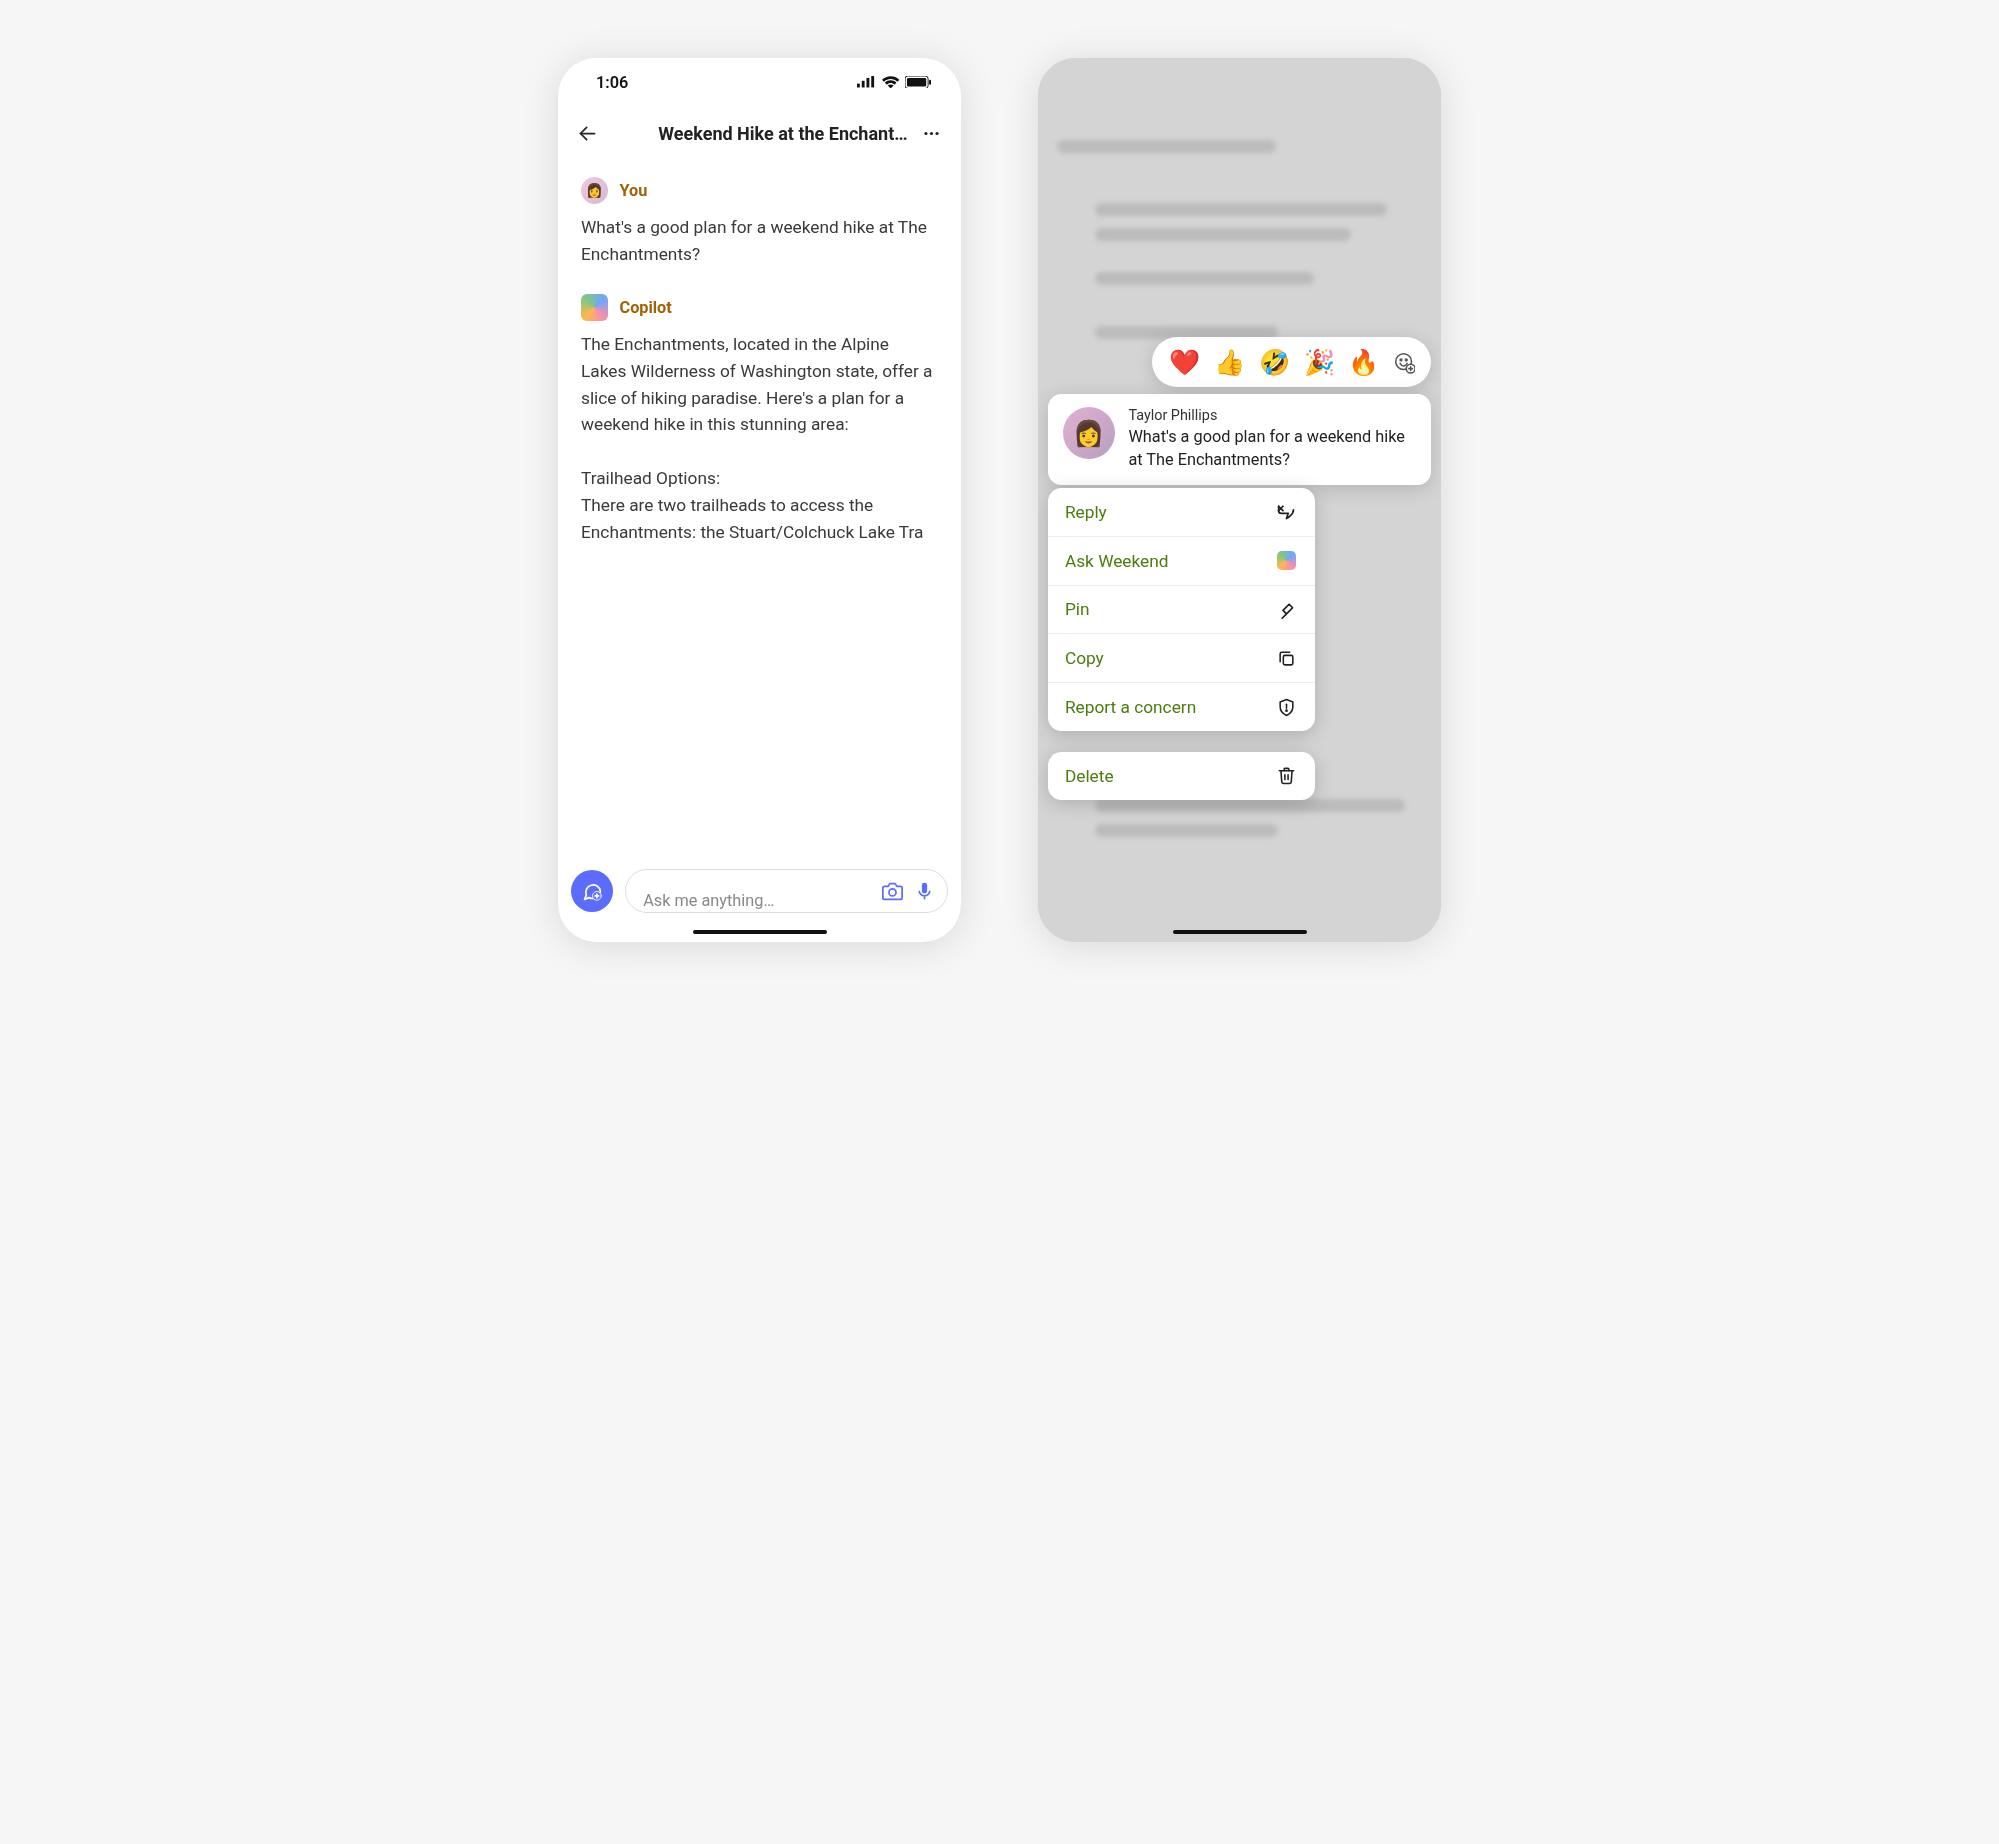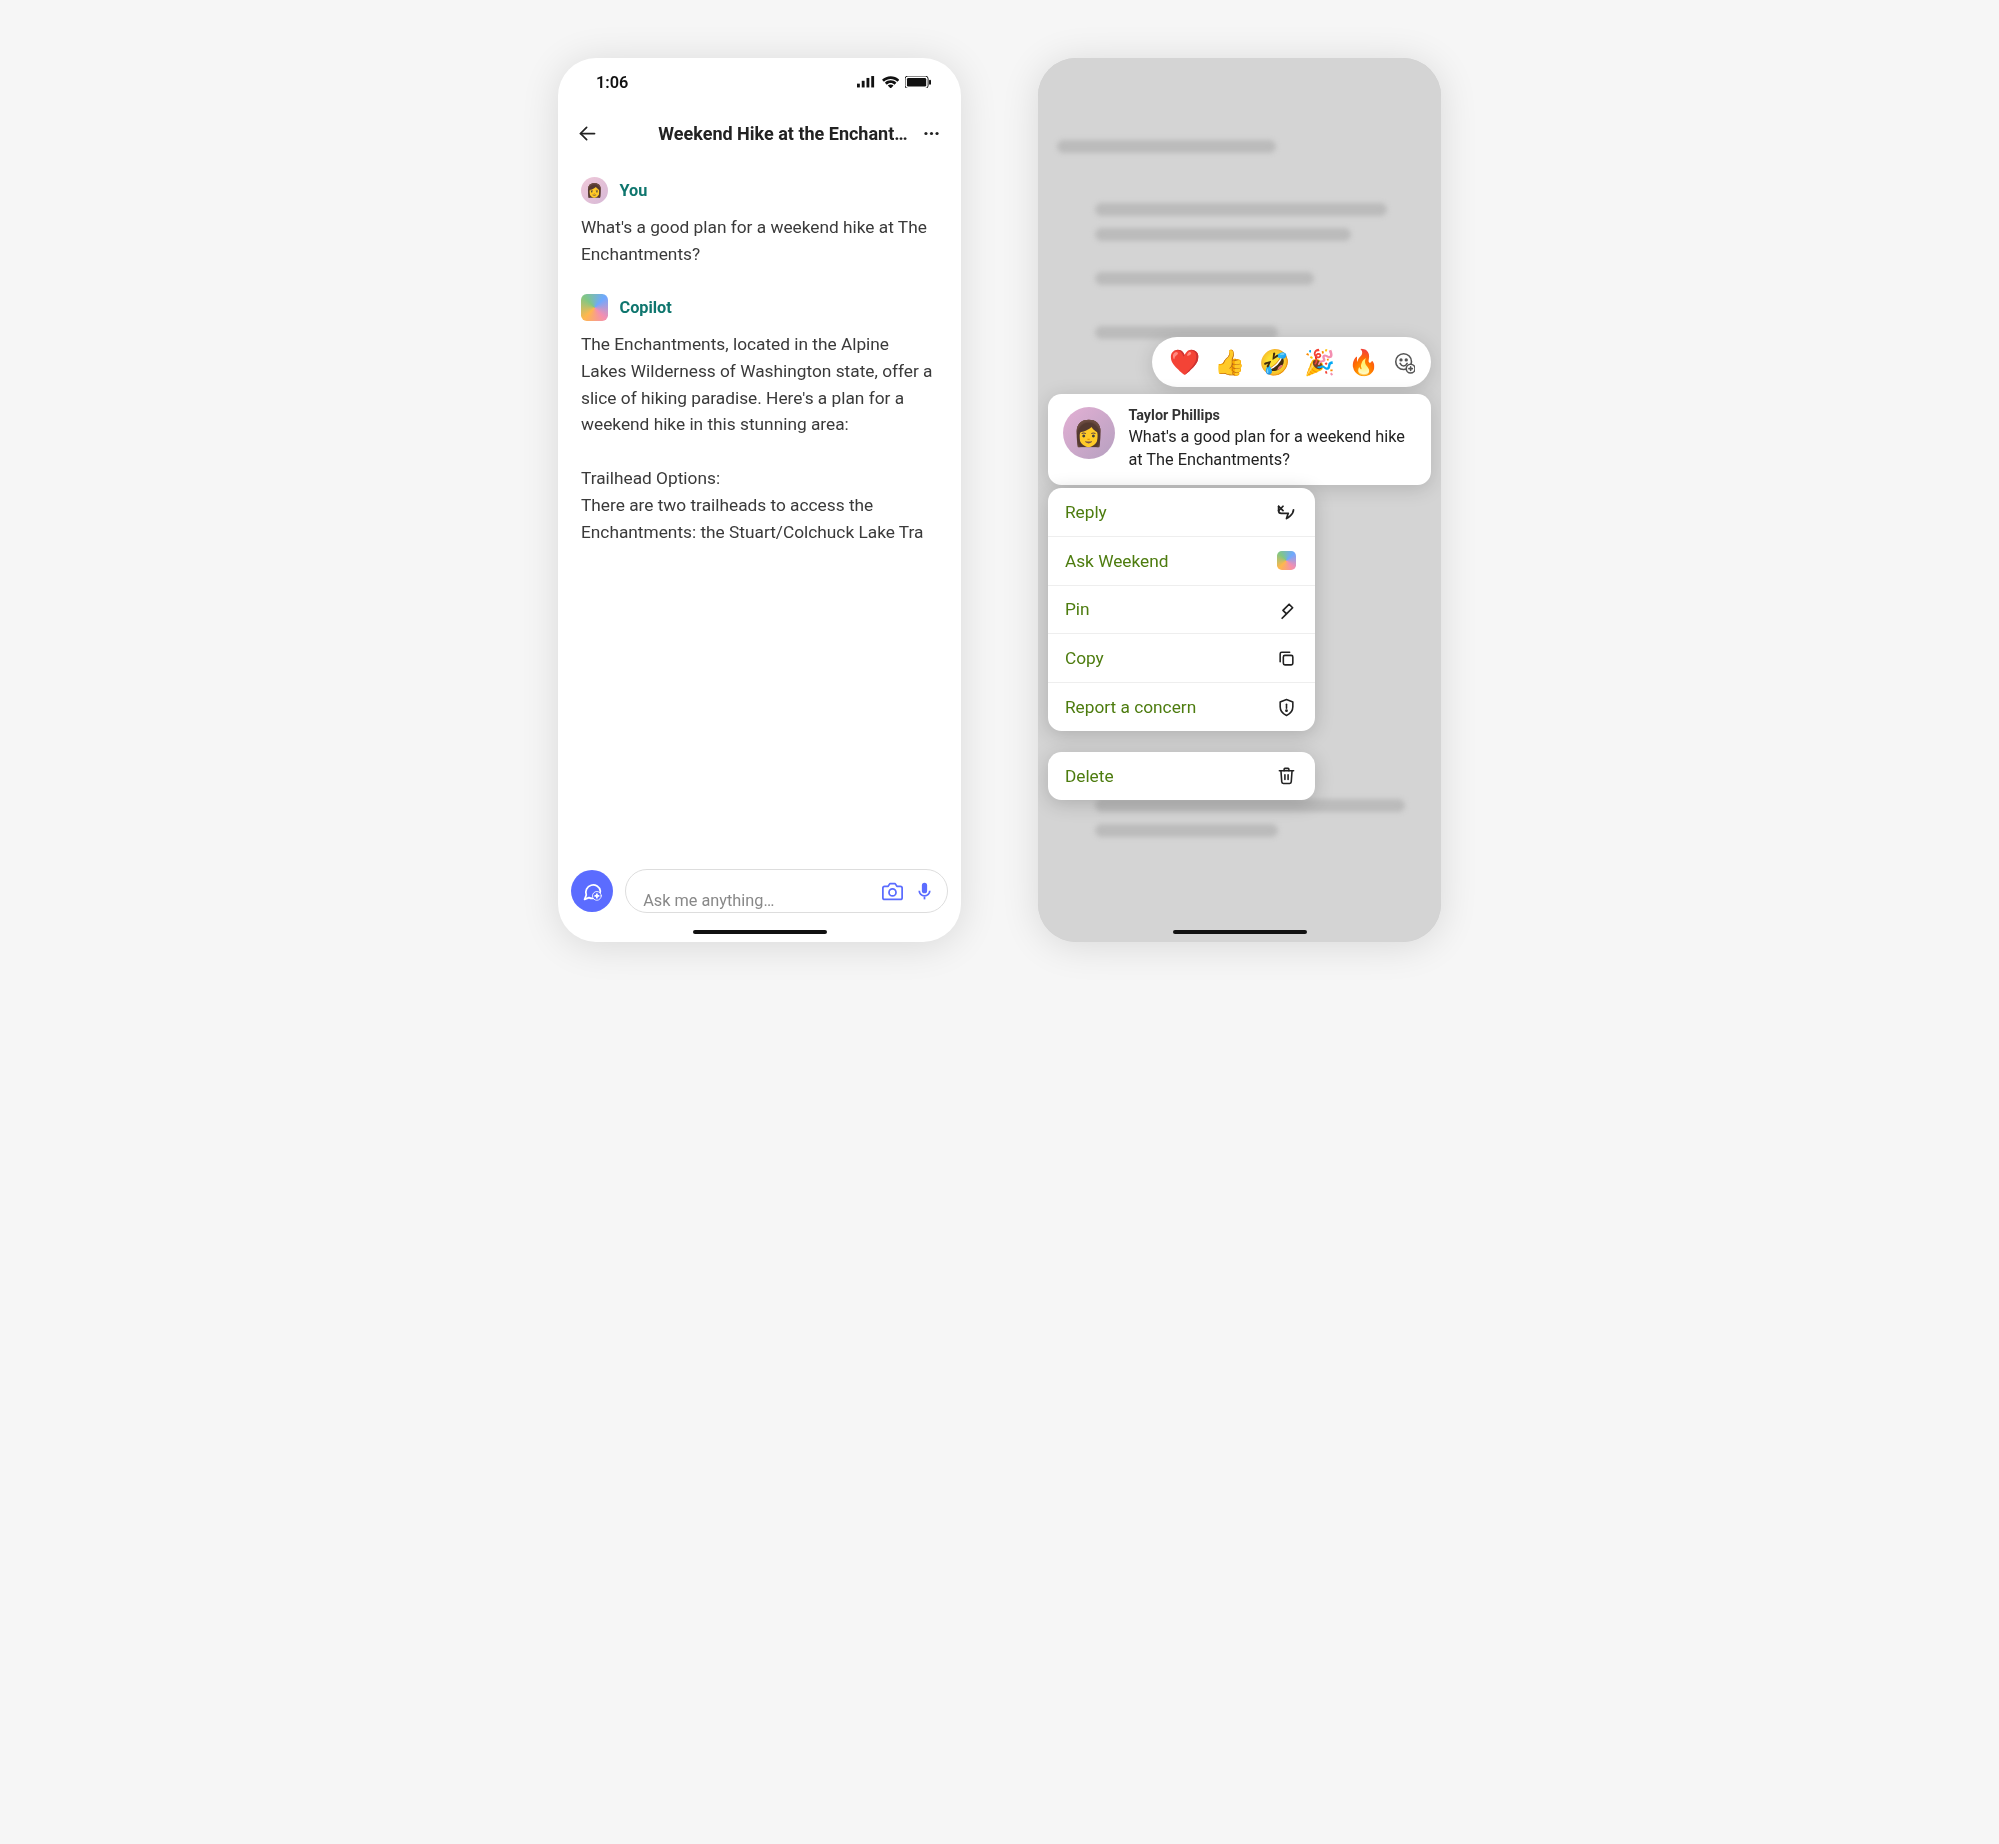--- a/index.html
+++ b/index.html
@@ -71,21 +71,21 @@
     font-size:13.4px;
   }
   .copilot-avatar {
     width:27px;height:27px;border-radius:5.8px;
     background: conic-gradient(from 45deg,#6ea8fe,#f48fb1,#ffb74d,#81c784,#6ea8fe);
     display:flex;align-items:center;justify-content:center;
   }
   .sender {
     font-size: 16.3px;
     font-weight: 700;
-    color: #0f766e;
+    color: #a16207;
   }
   .msg-text {
     font-size: 17.3px;
     line-height: 1.55;
     color: #3a3a3a;
     margin-bottom: 27px;
   }
   .input-row {
     position: absolute;
     bottom: 29px;
@@ -179,21 +179,21 @@
     display:flex;
     gap:13.4px;
     padding: 13.4px 15.4px;
   }
   .focused-msg .av {
     width:52px;height:52px;border-radius:50%;
     background: linear-gradient(135deg,#e3b0d4,#b6a0c0);
     flex-shrink:0;
     display:flex;align-items:center;justify-content:center;font-size:25px;
   }
-  .focused-msg .name { font-size:14.4px;font-weight:700;color:#333;margin-bottom:1.9px; }
+  .focused-msg .name { font-size:14.4px;font-weight:400;color:#333;margin-bottom:1.9px; }
   .focused-msg .txt { font-size:16.3px;line-height:1.4;color:#222; }
   .context-menu {
     position: absolute;
     top: 430px;
     left: 9.6px;
     width: 267px;
     background: #fff;
     border-radius: 13.4px;
     box-shadow: 0 3.8px 19px rgba(0,0,0,0.18);
     overflow:hidden;

